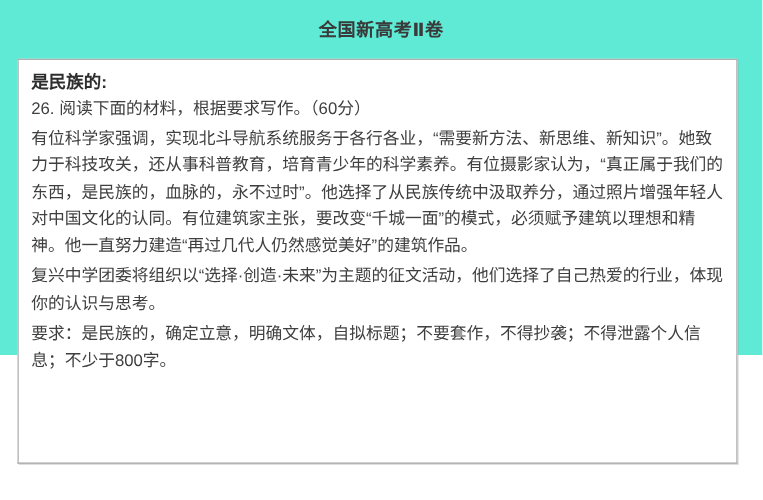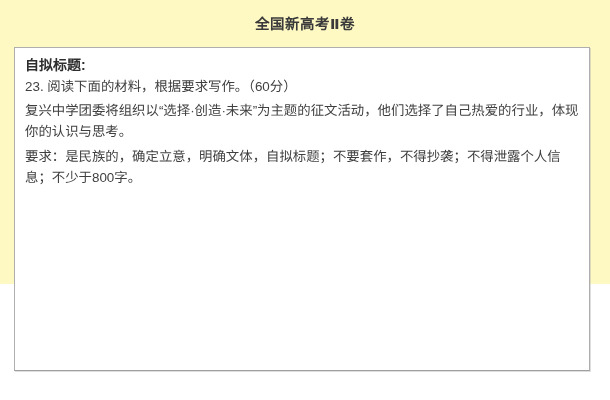--- a/index.html
+++ b/index.html
@@ -7,21 +7,21 @@
     width: 610px;
     height: 400px;
     background: #ffffff;
     font-family: "Liberation Sans", "DejaVu Sans", sans-serif;
     overflow: hidden;
   }
   .page {
     position: relative;
     width: 610px;
     height: 284px;
-    background: #fef9c3;
+    background: #5eead4;
   }
   .page-title {
     position: absolute;
     top: 12px;
     left: 0;
     width: 100%;
     text-align: center;
     font-size: 14.5px;
     font-weight: 600;
     color: #3a3a3a;
@@ -60,24 +60,25 @@
 </style>
 </head>
 <body>
 
 <div class="page">
 
   <div class="page-title">全国新高考Ⅱ卷</div>
 
   <div class="exam-card">
 
-    <div class="card-heading">自拟标题:</div>
+    <div class="card-heading">是民族的:</div>
 
-    <p class="question-line">23. 阅读下面的材料，根据要求写作。（60分）</p>
+    <p class="question-line">26. 阅读下面的材料，根据要求写作。（60分）</p>
 
     <div class="paragraphs">
+        <p>有位科学家强调，实现北斗导航系统服务于各行各业，“需要新方法、新思维、新知识”。她致力于科技攻关，还从事科普教育，培育青少年的科学素养。有位摄影家认为，“真正属于我们的东西，是民族的，血脉的，永不过时”。他选择了从民族传统中汲取养分，通过照片增强年轻人对中国文化的认同。有位建筑家主张，要改变“千城一面”的模式，必须赋予建筑以理想和精神。他一直努力建造“再过几代人仍然感觉美好”的建筑作品。</p>
         <p>复兴中学团委将组织以“选择·创造·未来”为主题的征文活动，他们选择了自己热爱的行业，体现你的认识与思考。</p>
         <p>要求：是民族的，确定立意，明确文体，自拟标题；不要套作，不得抄袭；不得泄露个人信息；不少于800字。</p>
       </div>
 
   </div>
 
 </div>
 
 </body></html>

